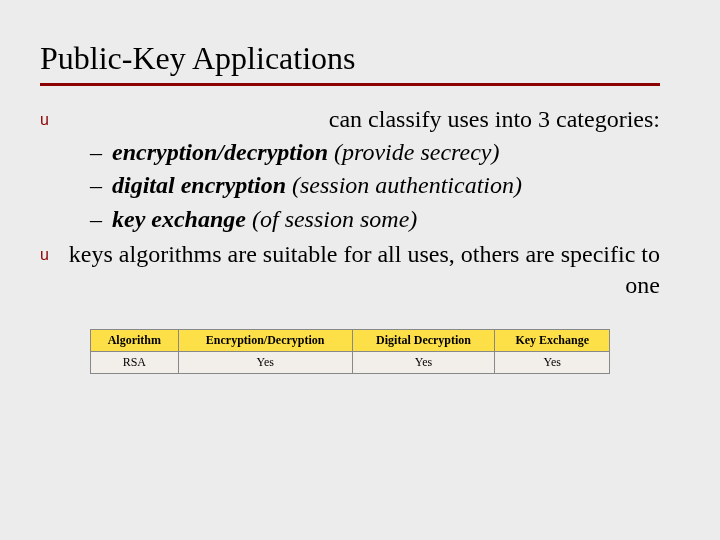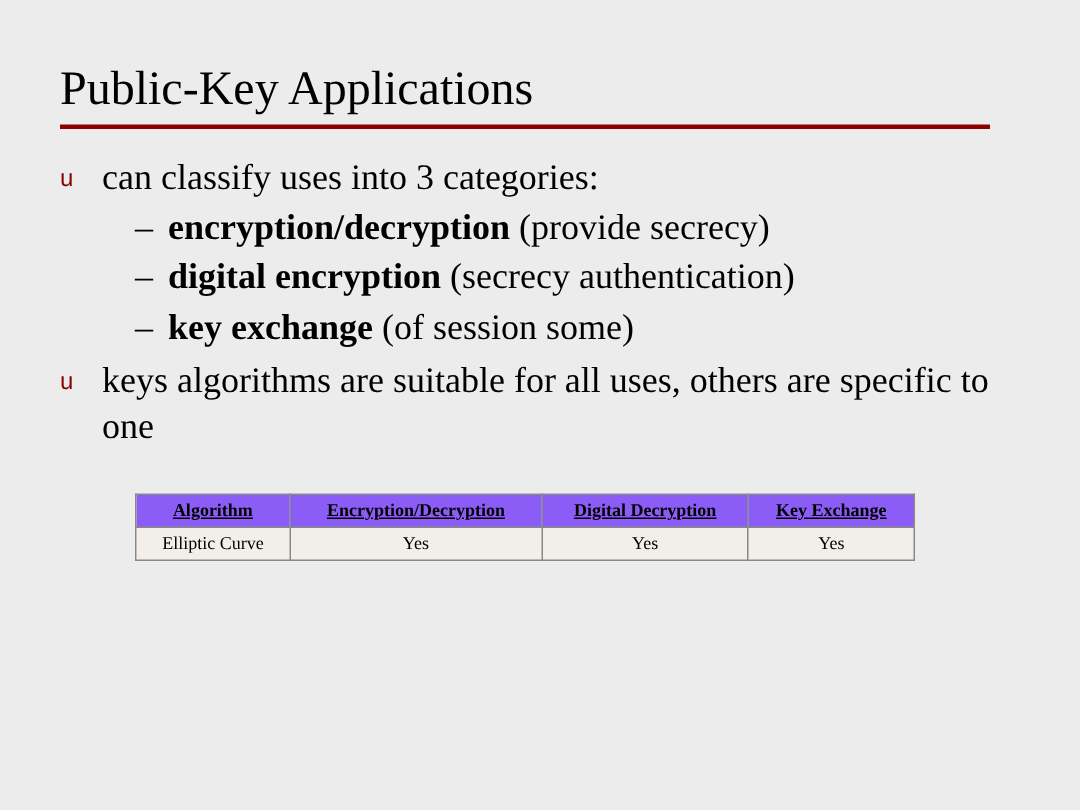--- a/index.html
+++ b/index.html
@@ -38,30 +38,30 @@
   }
   .l1 .bullet {
     width: 28px;
     flex: 0 0 28px;
     color: #8b0000;
     font-family: Arial, sans-serif;
     font-size: 16px;
     font-weight: normal;
     padding-top: 6px;
   }
-  .l1 .txt { flex: 1; }
+  .l1 .txt { flex: 1; text-align: right; }
   .l2 {
     display: flex;
     margin: 2px 0 2px 50px;
   }
   .l2 .dash {
     width: 22px;
     flex: 0 0 22px;
   }
-  .l2 .txt { flex: 1; }
+  .l2 .txt { flex: 1; font-style: italic; }
   .b { font-weight: bold; }
 
   .tbl-wrap {
     margin: 28px auto 0 auto;
     width: 520px;
   }
   table.alg {
     width: 100%;
     border-collapse: collapse;
     background: #fff;
@@ -69,22 +69,21 @@
     font-size: 12px;
     color: #000;
   }
   table.alg th, table.alg td {
     border: 1px solid #888;
     padding: 3px 6px;
     text-align: center;
   }
   table.alg th {
     font-weight: bold;
-    background: #8b5cf6;
-    text-decoration: underline;
+    background: #fde047;
   }
   table.alg tbody tr:nth-child(odd)  { background: #f2eee9; }
   table.alg tbody tr:nth-child(even) { background: #ffffff; }
 </style>
 </head>
 <body>
 
 <div class="slide">
 
   <h1 class="title">Public-Key Applications</h1>
@@ -100,21 +99,21 @@
     <div class="l2">
       <div class="dash">–</div>
       <div class="txt">
         <span class="b">encryption/decryption</span><span> (provide secrecy)</span>
       </div>
     </div>
 
     <div class="l2">
       <div class="dash">–</div>
       <div class="txt">
-        <span class="b">digital encryption</span><span> (secrecy authentication)</span>
+        <span class="b">digital encryption</span><span> (session authentication)</span>
       </div>
     </div>
 
     <div class="l2">
       <div class="dash">–</div>
       <div class="txt">
         <span class="b">key exchange</span><span> (of session some)</span>
       </div>
     </div>
 
@@ -130,21 +129,21 @@
       <thead>
         <tr>
           <th>Algorithm</th>
           <th>Encryption/Decryption</th>
           <th>Digital Decryption</th>
           <th>Key Exchange</th>
         </tr>
       </thead>
       <tbody>
         <tr>
-          <td>Elliptic Curve</td>
+          <td>RSA</td>
           <td>Yes</td>
           <td>Yes</td>
           <td>Yes</td>
         </tr>
       </tbody>
     </table>
   </div>
 
 </div>
 

